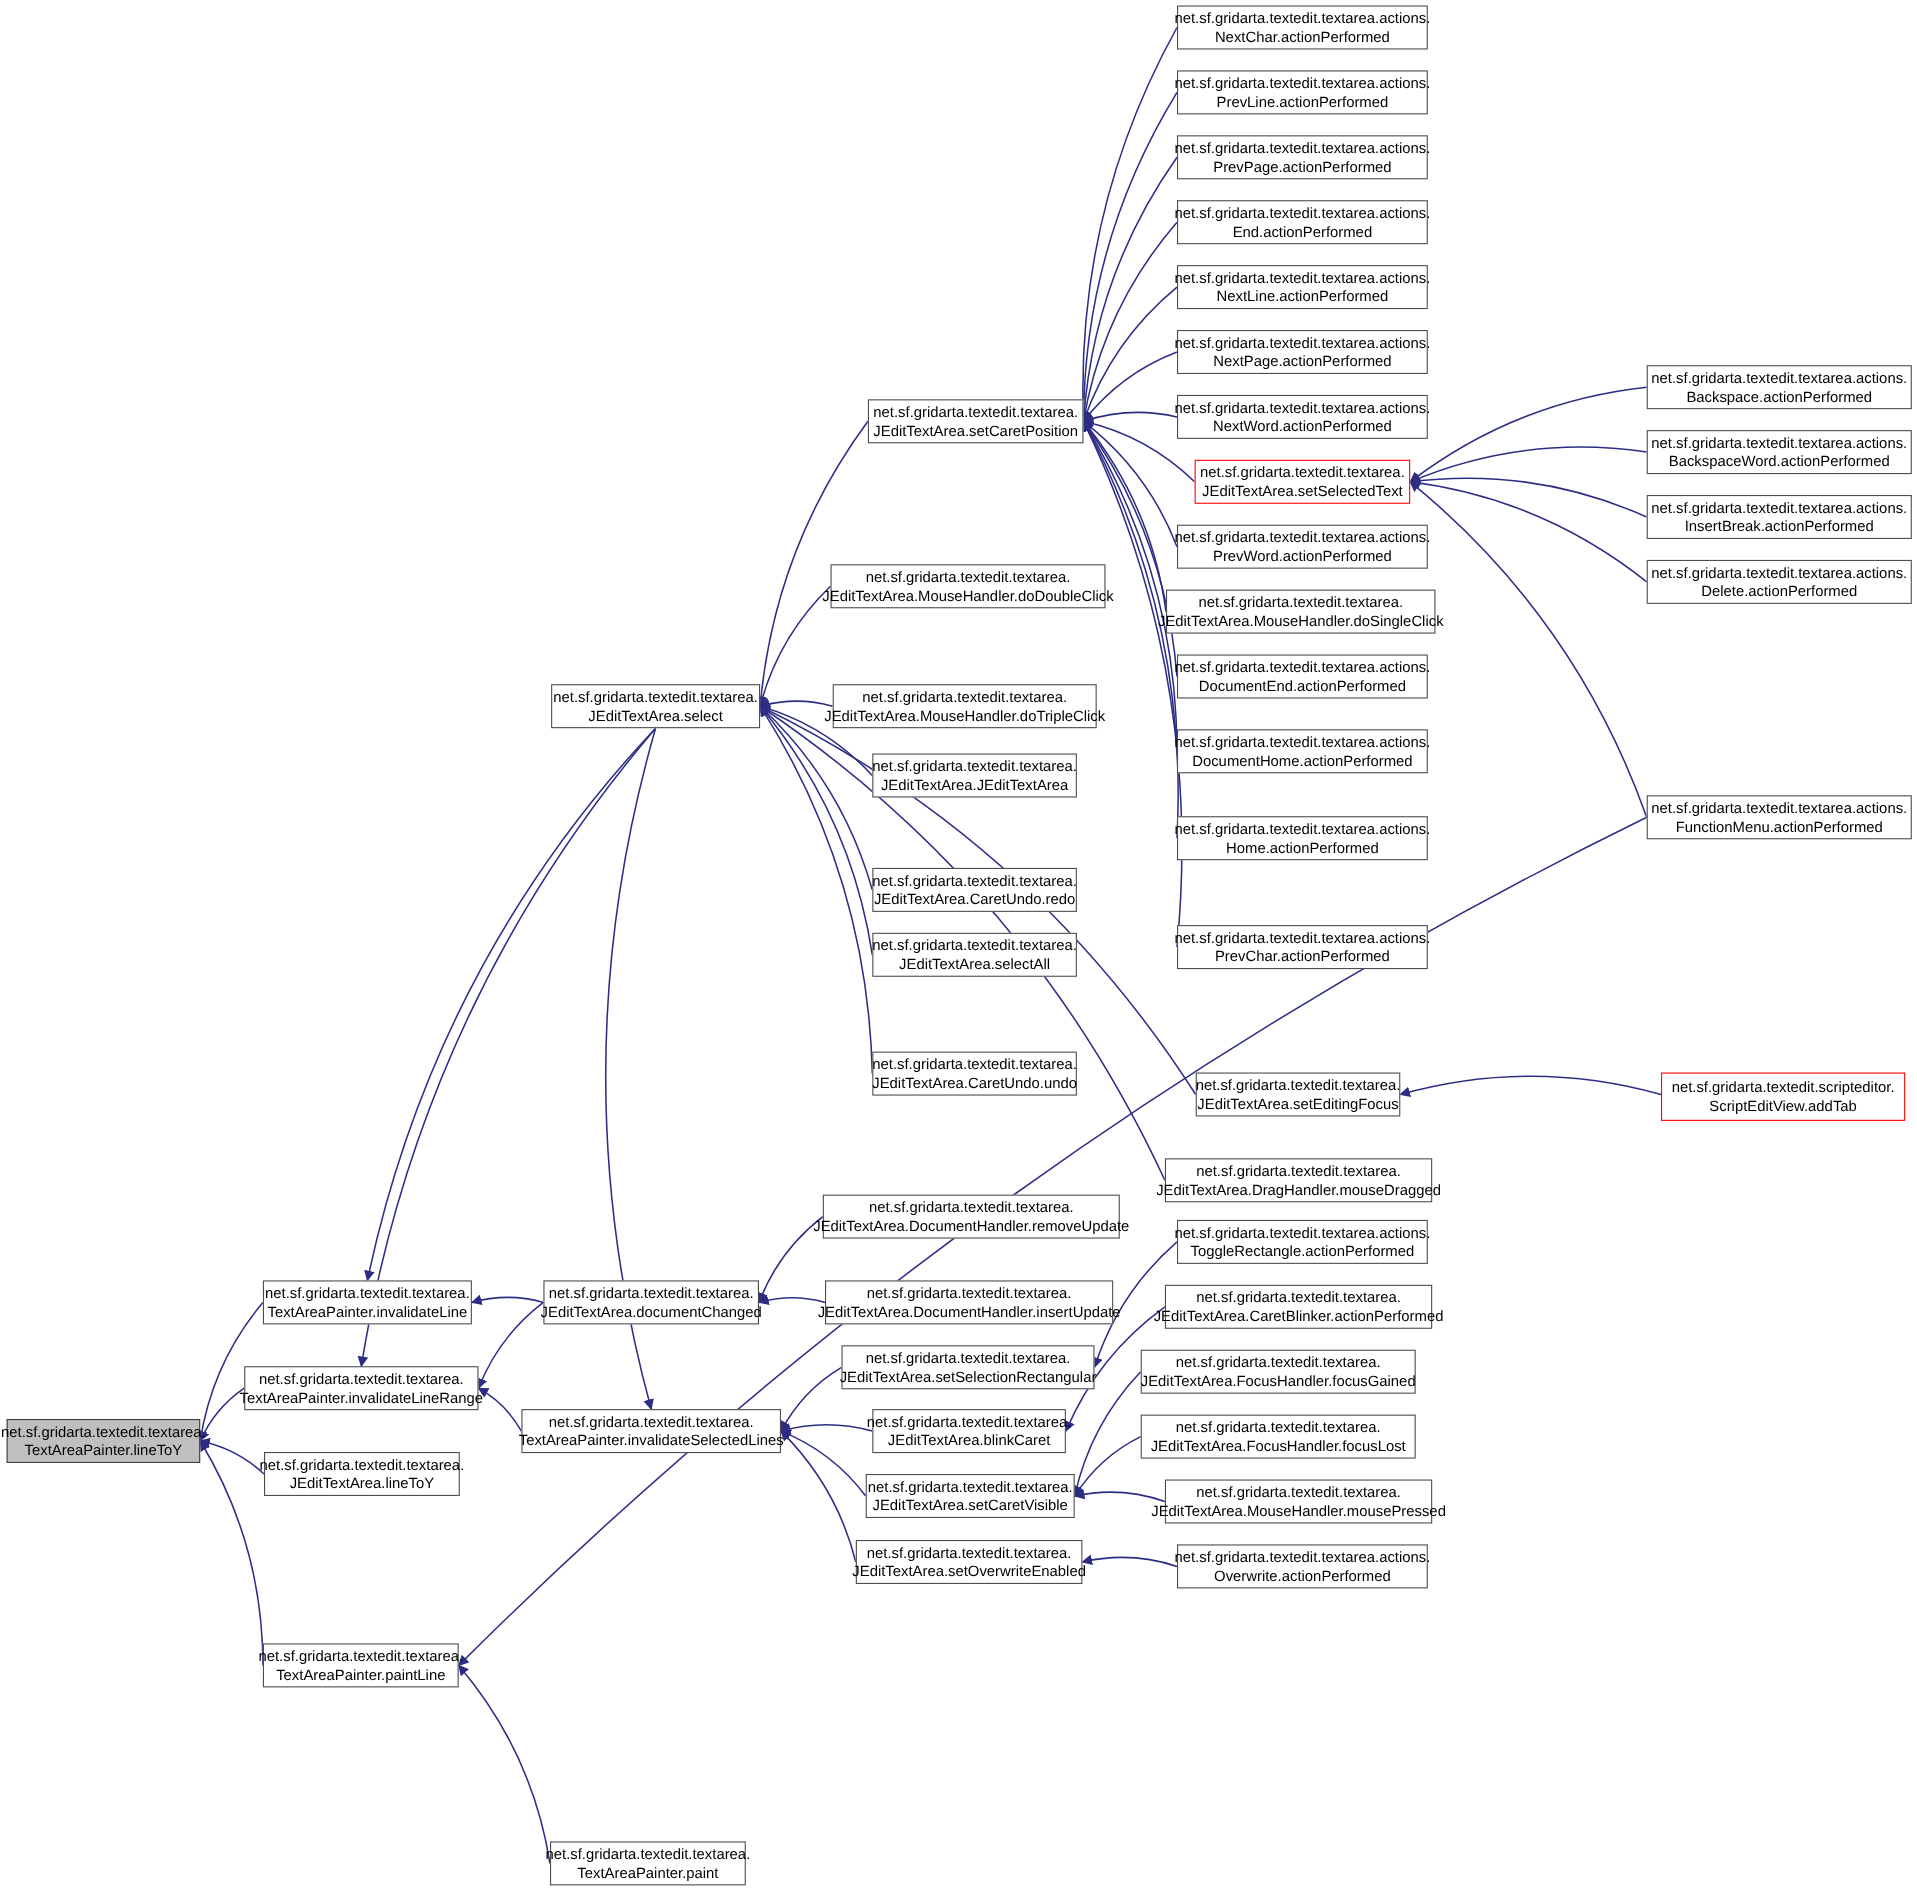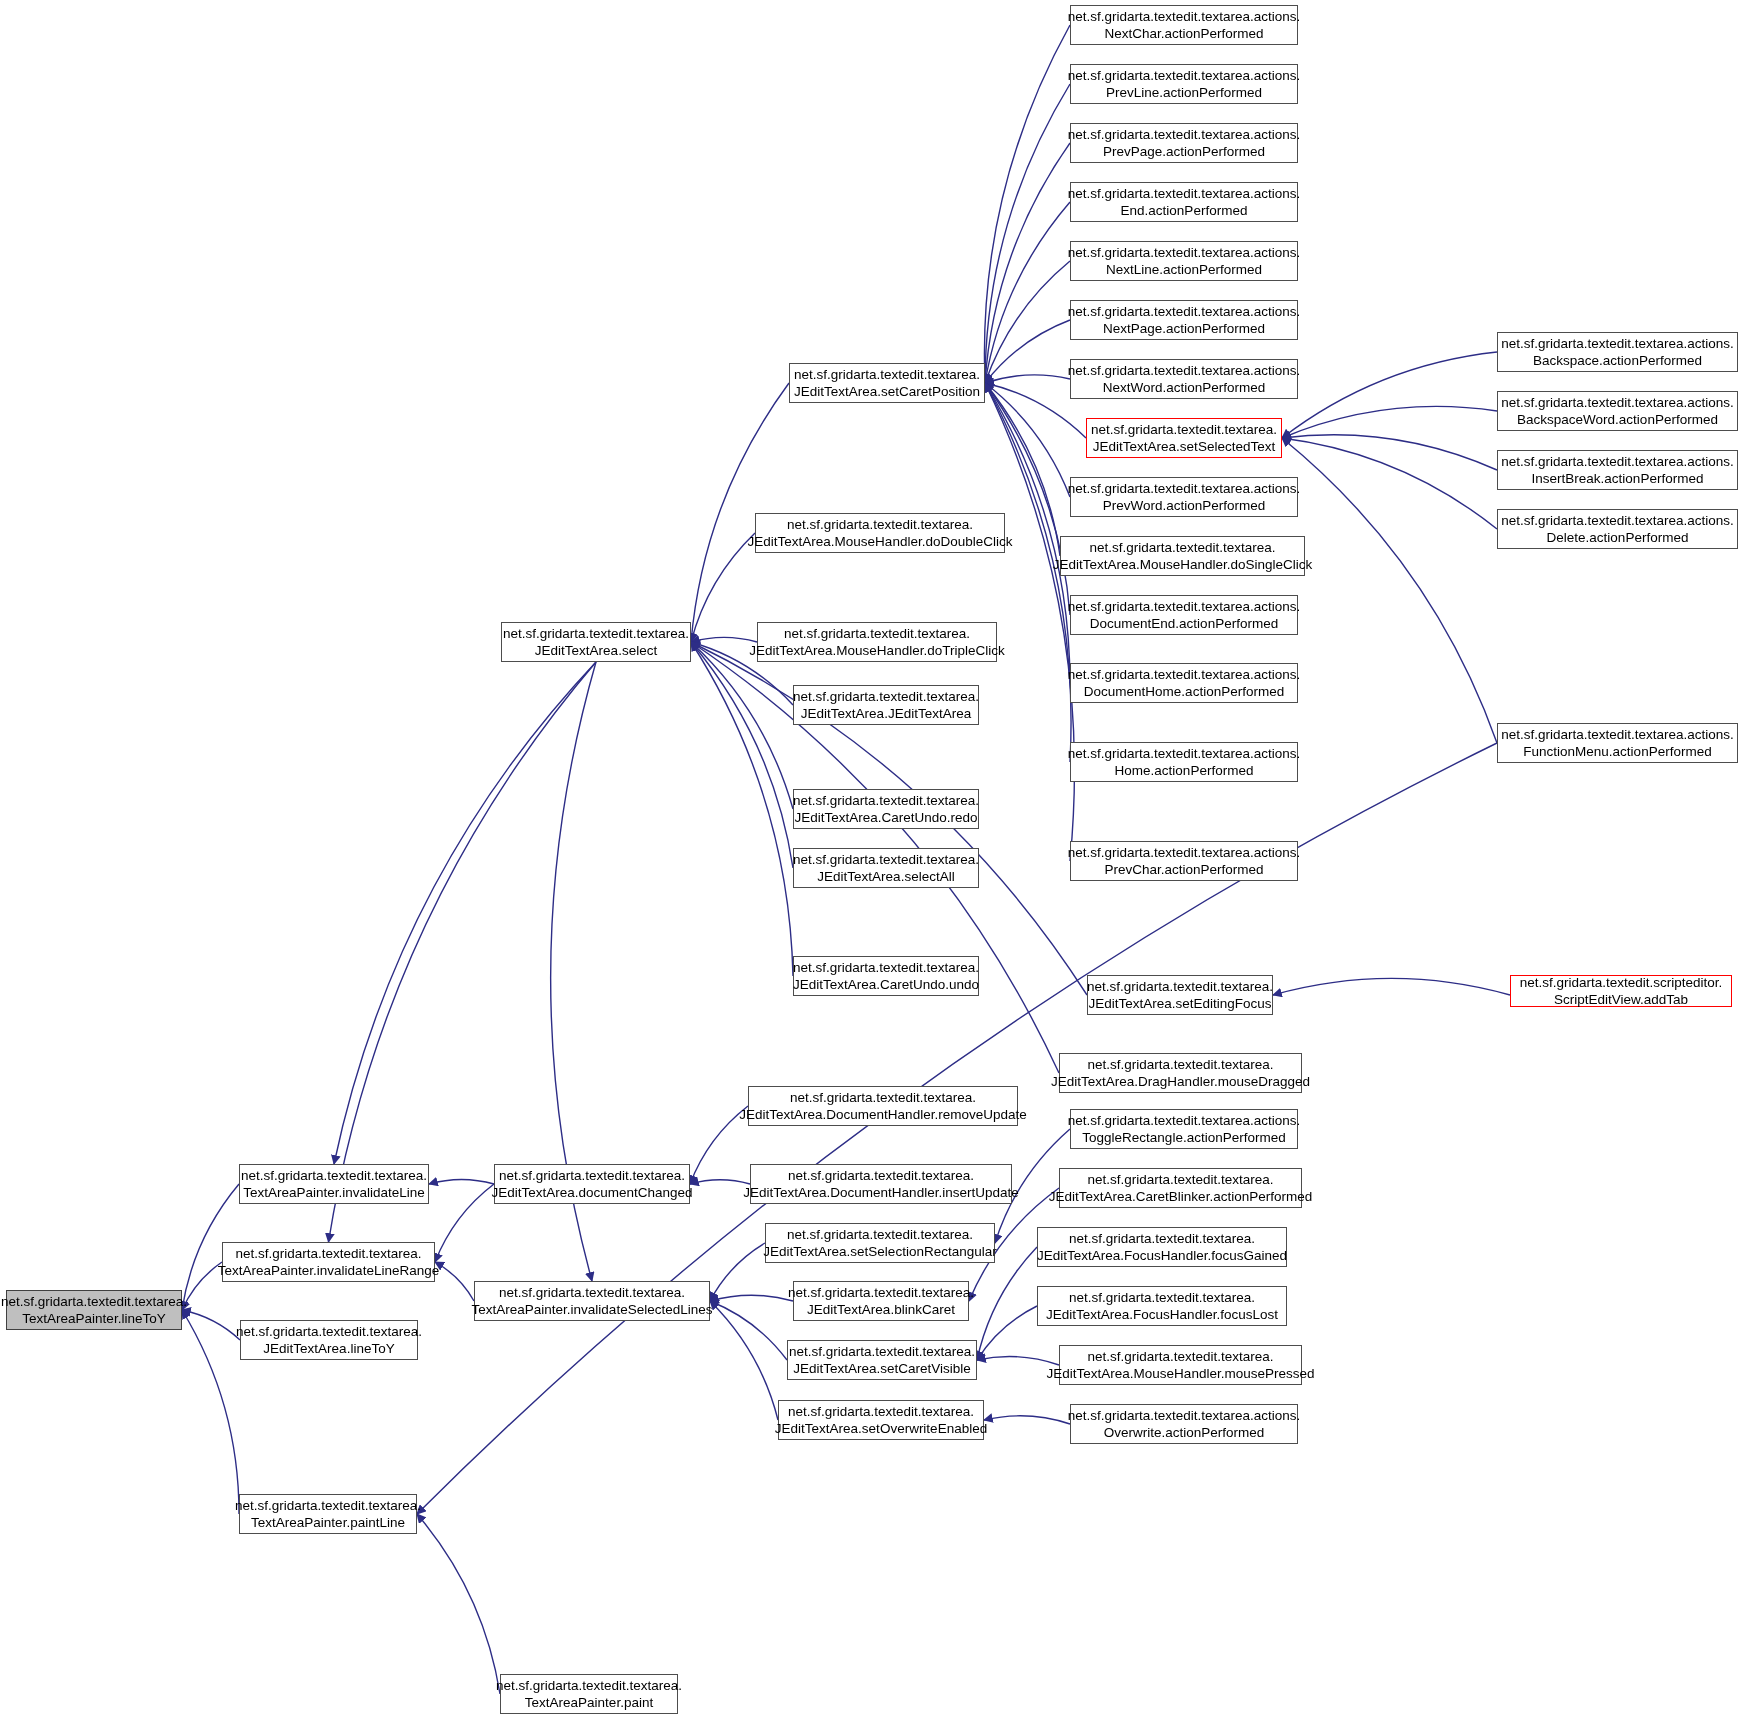--- a/index.html
+++ b/index.html
@@ -149,21 +149,21 @@
 InsertBreak.actionPerformed</span>
       </div>
       <div class="node" style="left: 1497px; top: 509px; width: 241px; height: 40px;">
         <span>net.sf.gridarta.textedit.textarea.actions.
 Delete.actionPerformed</span>
       </div>
       <div class="node" style="left: 1497px; top: 723px; width: 241px; height: 40px;">
         <span>net.sf.gridarta.textedit.textarea.actions.
 FunctionMenu.actionPerformed</span>
       </div>
-      <div class="node red" style="left: 1510px; top: 975px; width: 222px; height: 32px;">
+      <div class="node red" style="left: 1510px; top: 975px; width: 222px; height: 44px;">
         <span>net.sf.gridarta.textedit.scripteditor.
 ScriptEditView.addTab</span>
       </div>
       <div class="node" style="left: 789px; top: 363px; width: 196px; height: 40px;">
         <span>net.sf.gridarta.textedit.textarea.
 JEditTextArea.setCaretPosition</span>
       </div>
       <div class="node" style="left: 755px; top: 513px; width: 250px; height: 40px;">
         <span>net.sf.gridarta.textedit.textarea.
 JEditTextArea.MouseHandler.doDoubleClick</span>

